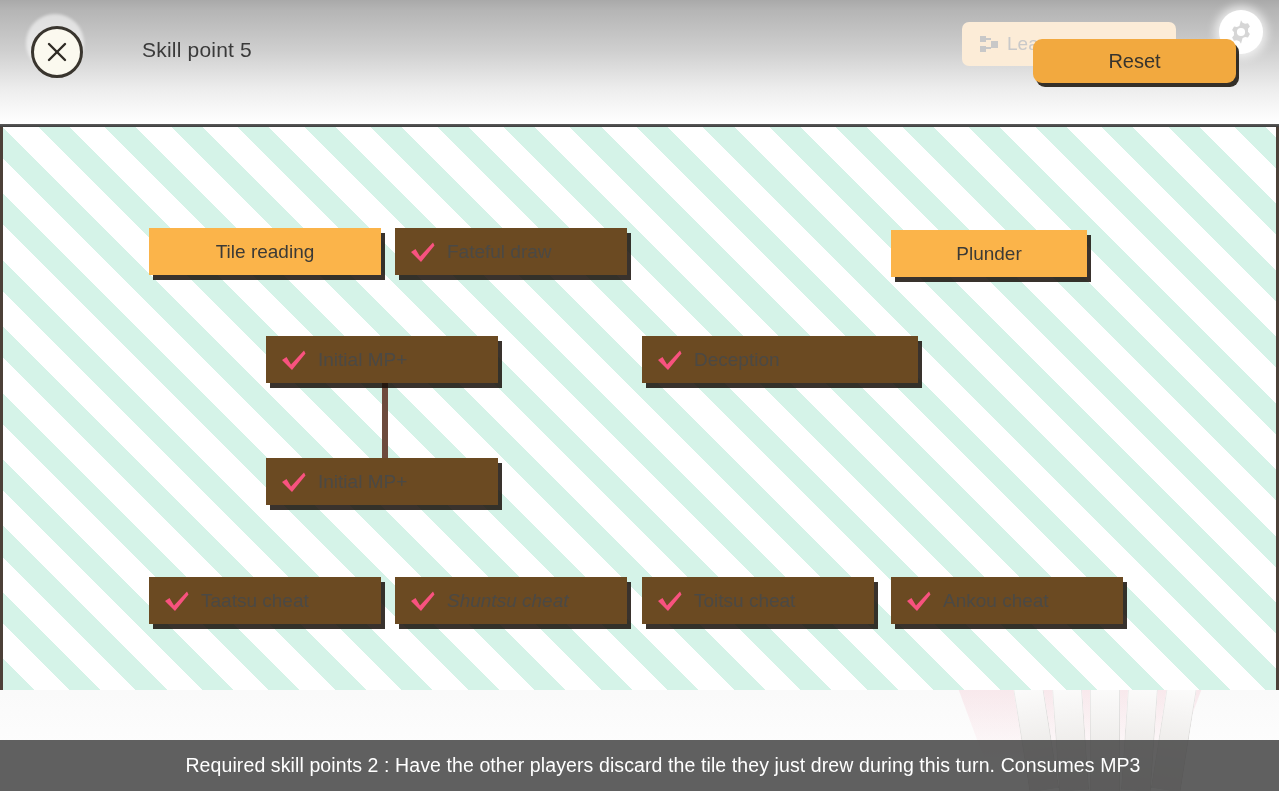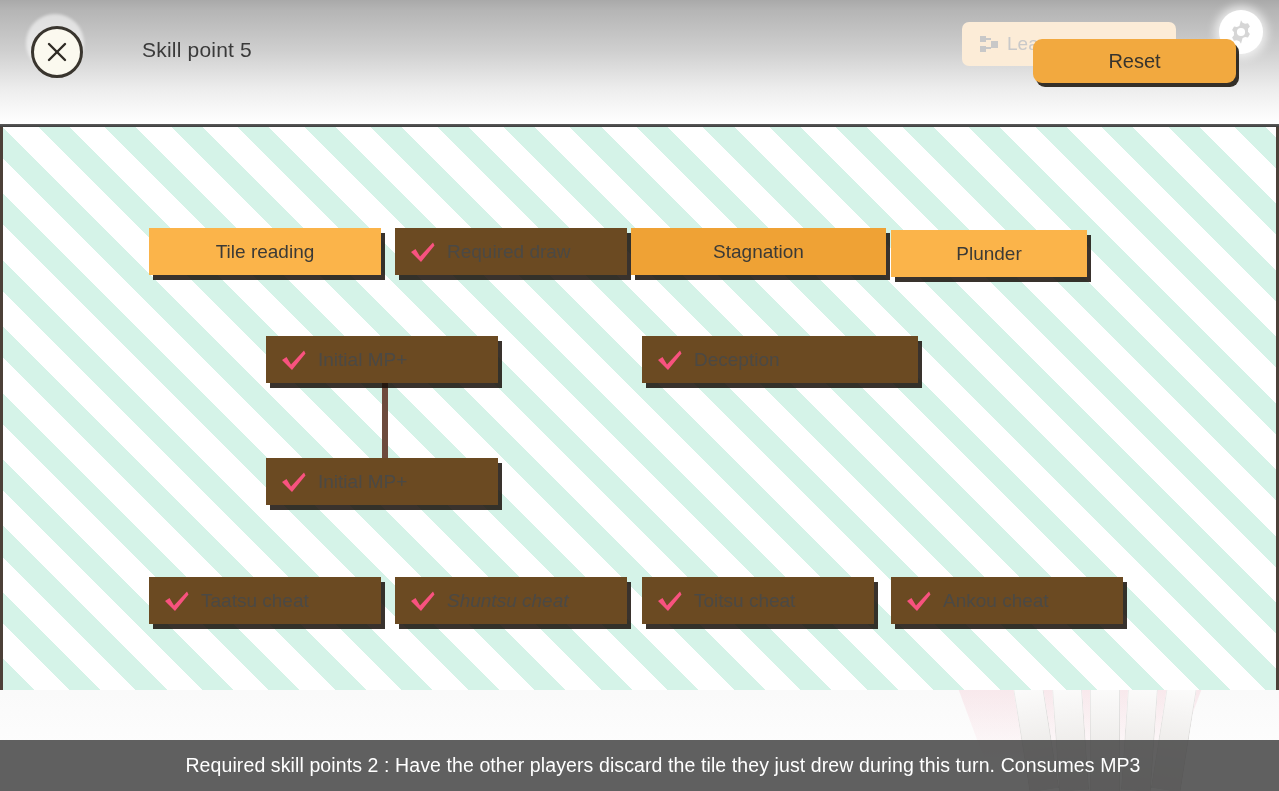--- a/index.html
+++ b/index.html
@@ -199,24 +199,21 @@
     <div class="connector" style="left: 379px; top: 249px; width: 6px; height: 86px;"></div>
     <div class="node available" style="left: 146px; top: 101px; width: 232px;">
       <span class="label">Tile reading</span>
     </div>
     <div class="node learned" style="left: 392px; top: 101px; width: 232px;">
       <span style="display: flex;">
         <svg class="check" viewBox="0 0 28 24">
           <path d="M2 12 L6.5 9 L11 16.5 L24 2.5 L25.5 5.5 L12 22 Z" fill="#f8527f"></path>
         </svg>
       </span>
-      <span class="label">Required draw</span>
-    </div>
-    <div class="node available hover" style="left: 628px; top: 101px; width: 255px;">
-      <span class="label">Stagnation</span>
+      <span class="label">Fateful draw</span>
     </div>
     <div class="node available" style="left: 888px; top: 103px; width: 196px;">
       <span class="label">Plunder</span>
     </div>
     <div class="node learned" style="left: 263px; top: 209px; width: 232px;">
       <span style="display: flex;">
         <svg class="check" viewBox="0 0 28 24">
           <path d="M2 12 L6.5 9 L11 16.5 L24 2.5 L25.5 5.5 L12 22 Z" fill="#f8527f"></path>
         </svg>
       </span>

